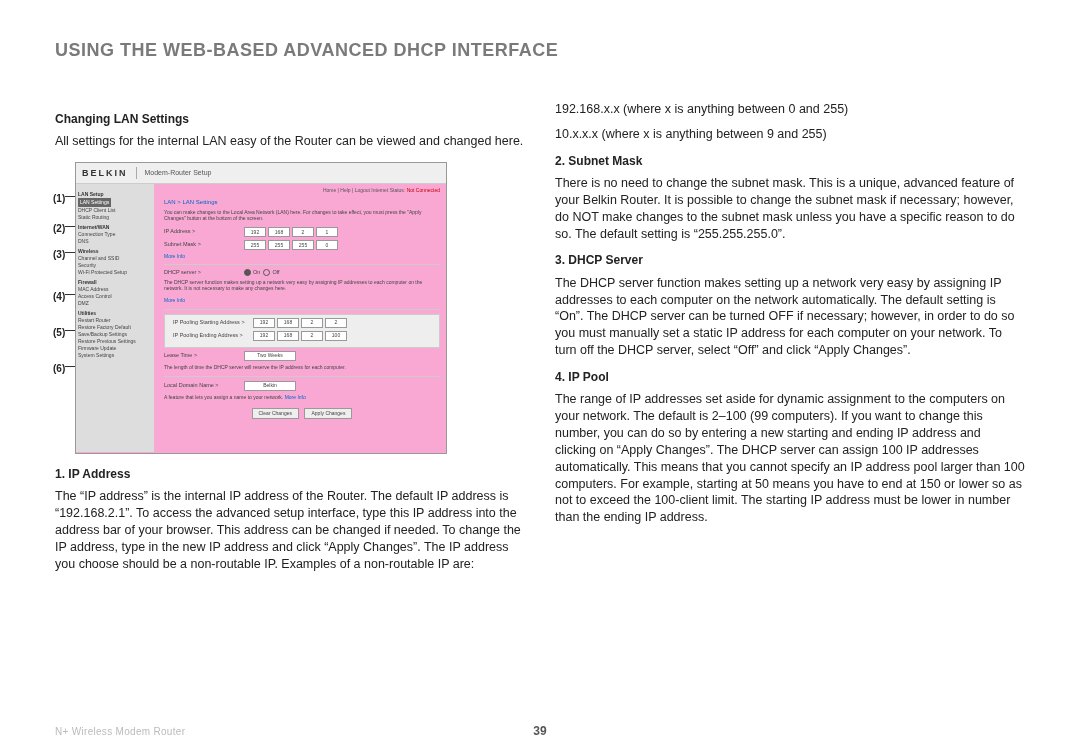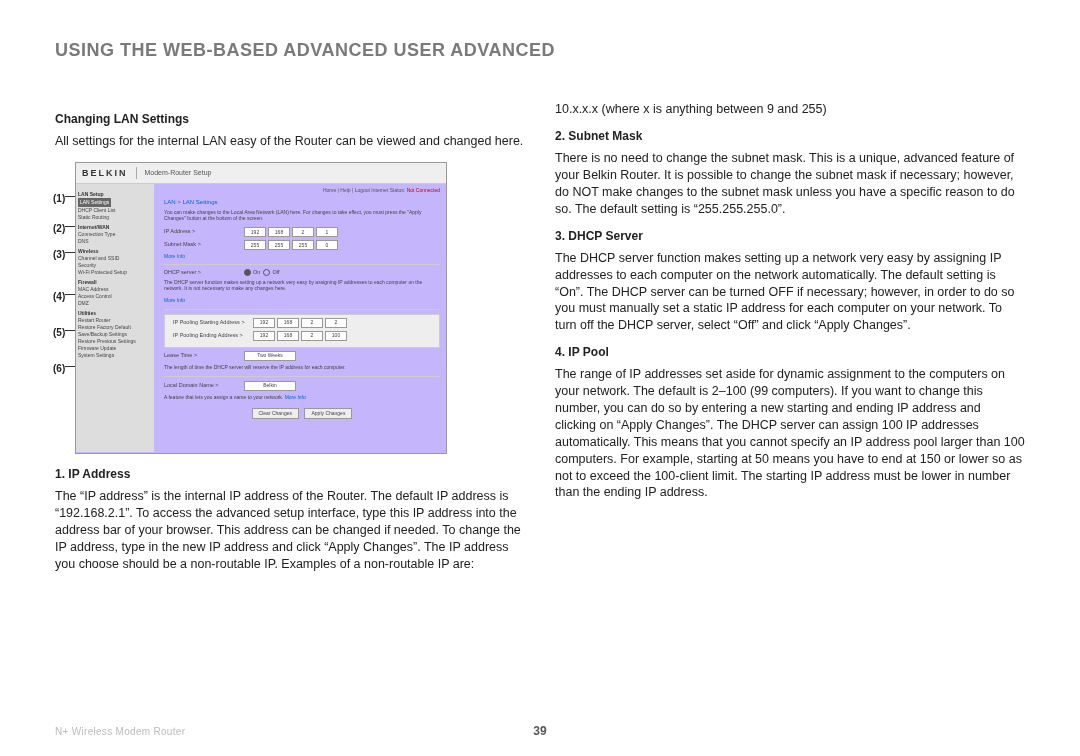--- a/index.html
+++ b/index.html
@@ -80,21 +80,21 @@
   }
   .callout-line {
     position: absolute;
     height: 1px;
     background: #333;
   }
   .screenshot {
     width: 370px;
     height: 290px;
     border: 1px solid #999;
-    background: #c4b5fd;
+    background: #f9a8d4;
     font-size: 7px;
     color: #333;
     position: relative;
   }
   .ss-top {
     height: 20px;
     background: #efefef;
     border-bottom: 1px solid #ccc;
     display: flex;
     align-items: center;
@@ -207,21 +207,21 @@
     font-weight: normal;
     color: #bbb;
     letter-spacing: 0.3px;
   }
   .footer .spacer { flex: 1; }
 </style>
 </head>
 <body>
 
 <div class="page">
-  <div class="title">USING THE WEB-BASED ADVANCED USER ADVANCED</div>
+  <div class="title">USING THE WEB-BASED ADVANCED DHCP INTERFACE</div>
 
 
   <div class="content">
 
     <div class="col">
       <h4>Changing LAN Settings</h4>
       <p>All settings for the internal LAN easy of the Router can be viewed and changed here.</p>
 
       <div class="screenshot-wrap">
         <span class="callout-label" style="top:30px">(1)</span>
@@ -338,20 +338,21 @@
             </div>
           </div>
         </div>
       </div>
 
       <h4>1. IP Address</h4>
       <p>The “IP address” is the internal IP address of the Router. The default IP address is “192.168.2.1”. To access the advanced setup interface, type this IP address into the address bar of your browser. This address can be changed if needed. To change the IP address, type in the new IP address and click “Apply Changes”. The IP address you choose should be a non-routable IP. Examples of a non-routable IP are:</p>
     </div>
 
     <div class="col">
+      <p>192.168.x.x (where x is anything between 0 and 255)</p>
       <p>10.x.x.x (where x is anything between 9 and 255)</p>
       <h4>2. Subnet Mask</h4>
       <p>There is no need to change the subnet mask. This is a unique, advanced feature of your Belkin Router. It is possible to change the subnet mask if necessary; however, do NOT make changes to the subnet mask unless you have a specific reason to do so. The default setting is “255.255.255.0”.</p>
       <h4>3. DHCP Server</h4>
       <p>The DHCP server function makes setting up a network very easy by assigning IP addresses to each computer on the network automatically. The default setting is “On”. The DHCP server can be turned OFF if necessary; however, in order to do so you must manually set a static IP address for each computer on your network. To turn off the DHCP server, select “Off” and click “Apply Changes”.</p>
       <h4>4. IP Pool</h4>
       <p>The range of IP addresses set aside for dynamic assignment to the computers on your network. The default is 2–100 (99 computers). If you want to change this number, you can do so by entering a new starting and ending IP address and clicking on “Apply Changes”. The DHCP server can assign 100 IP addresses automatically. This means that you cannot specify an IP address pool larger than 100 computers. For example, starting at 50 means you have to end at 150 or lower so as not to exceed the 100-client limit. The starting IP address must be lower in number than the ending IP address.</p>
     </div>
   </div>
 </div>

